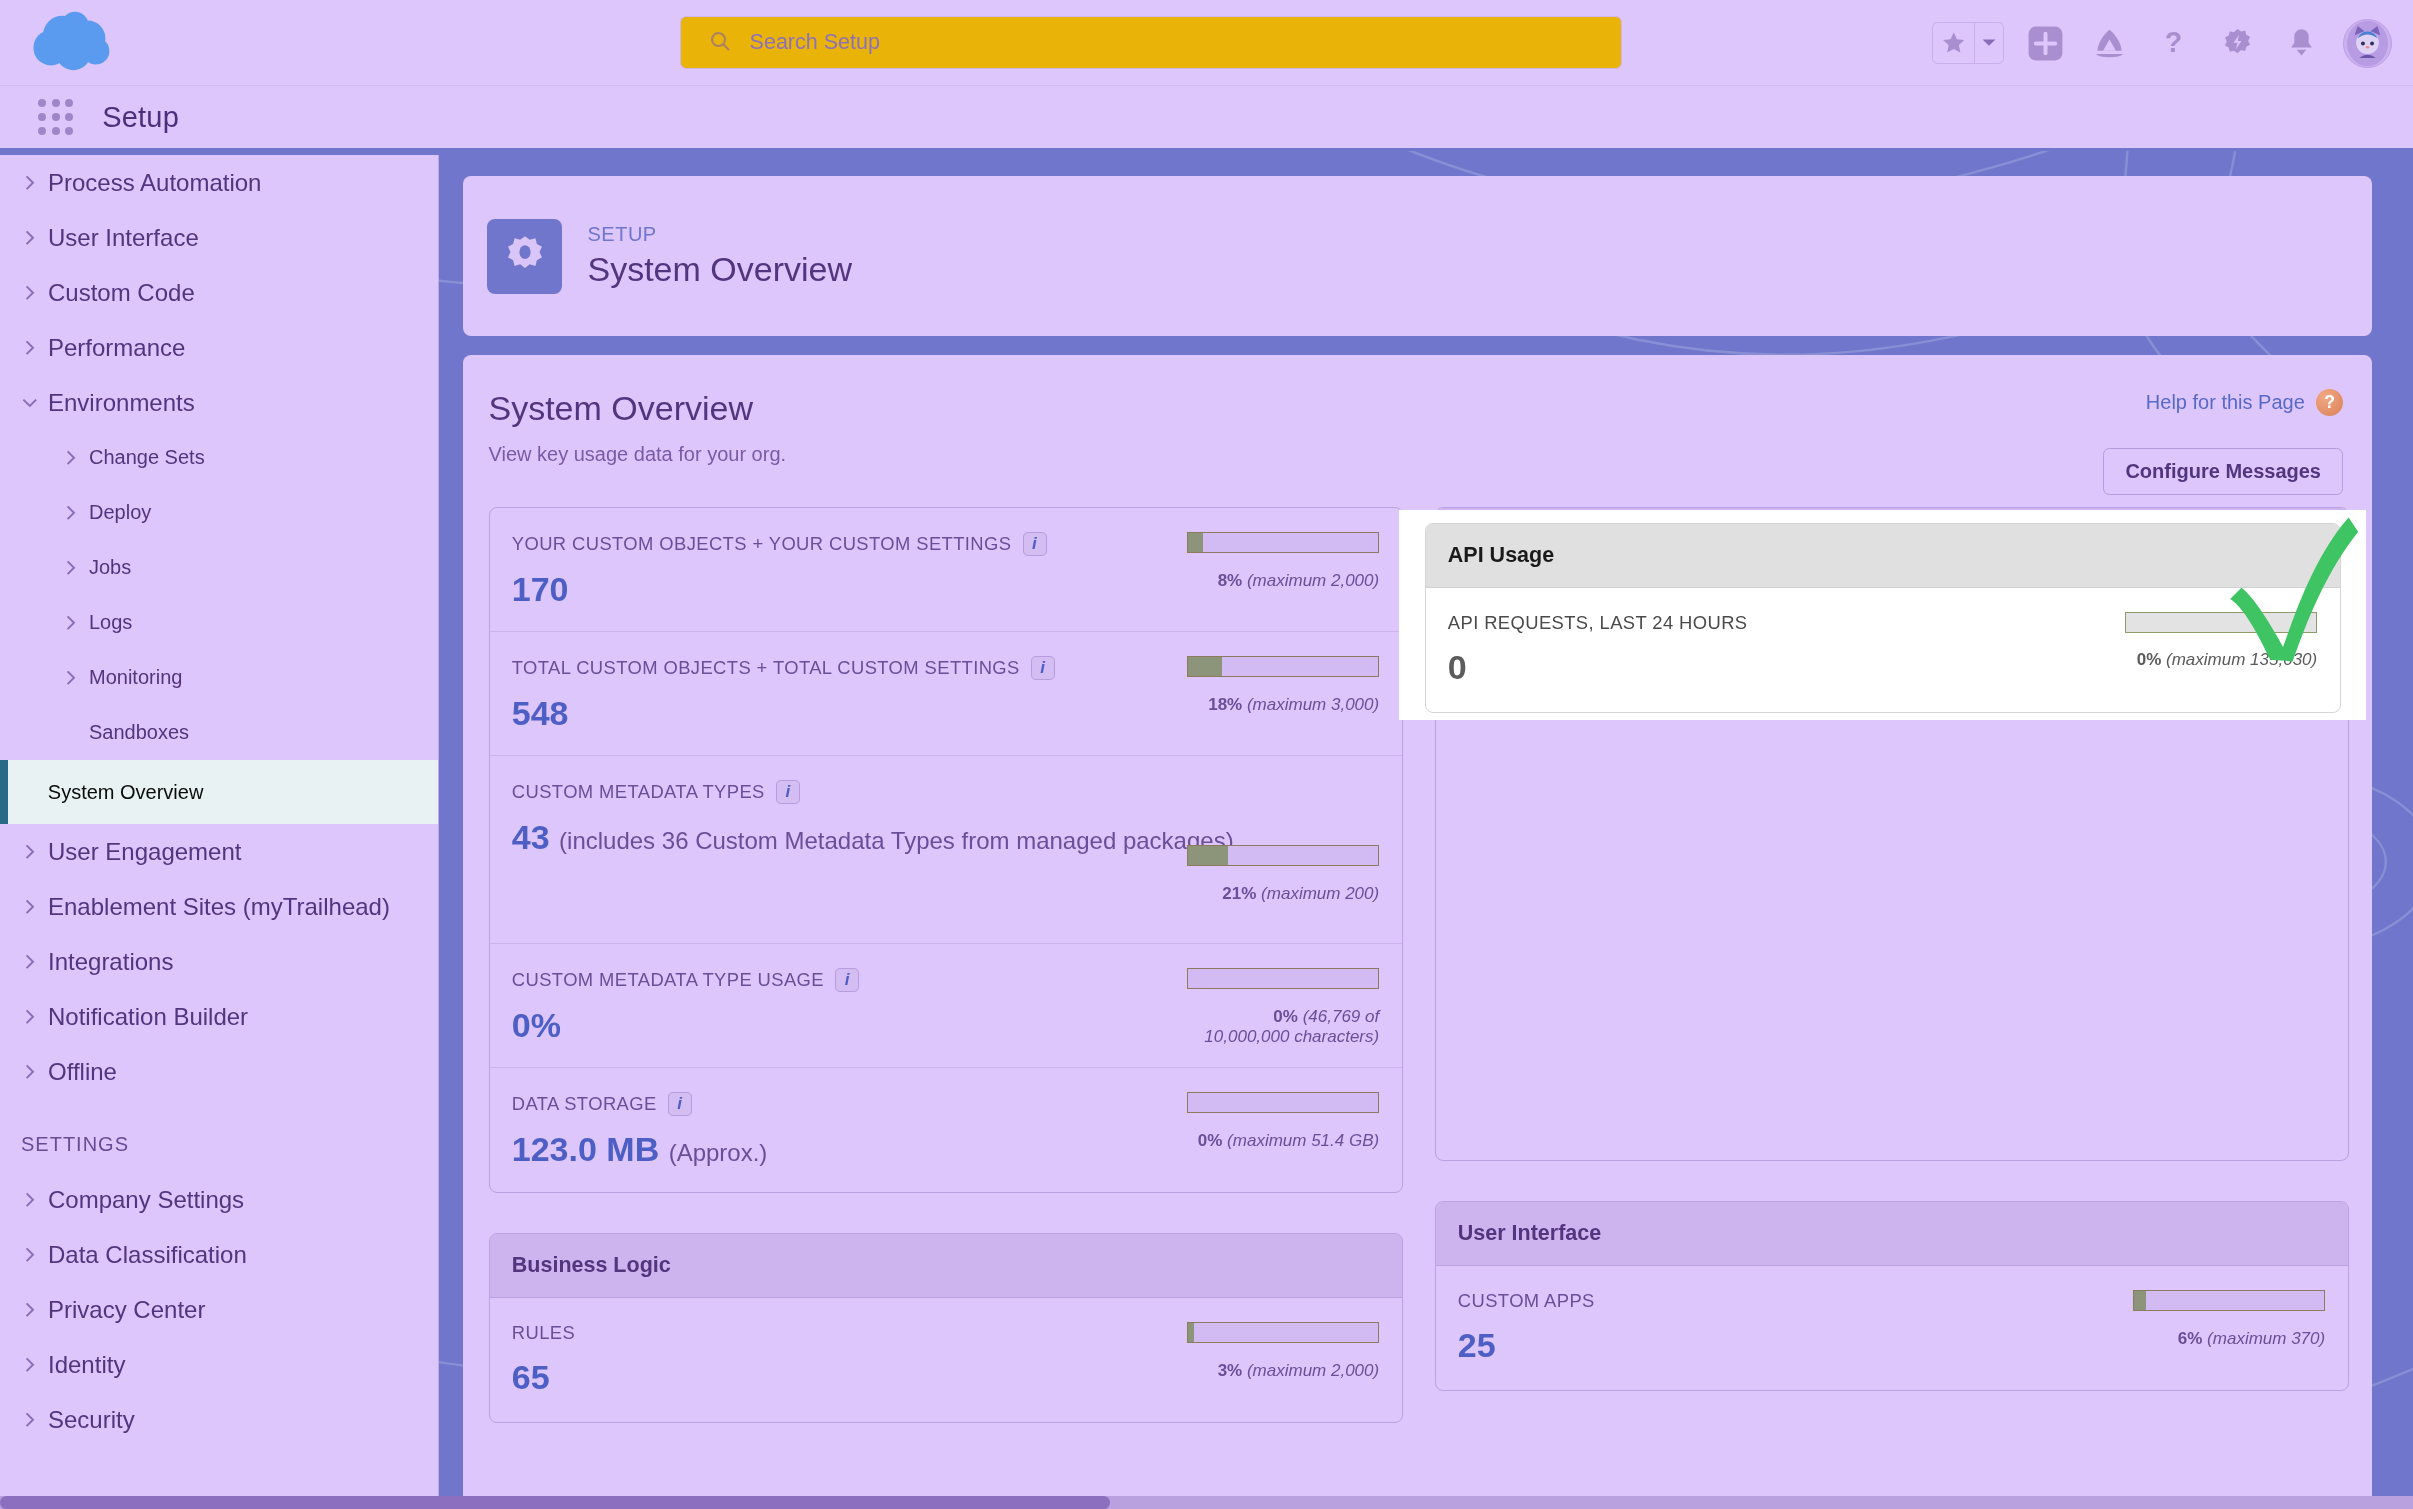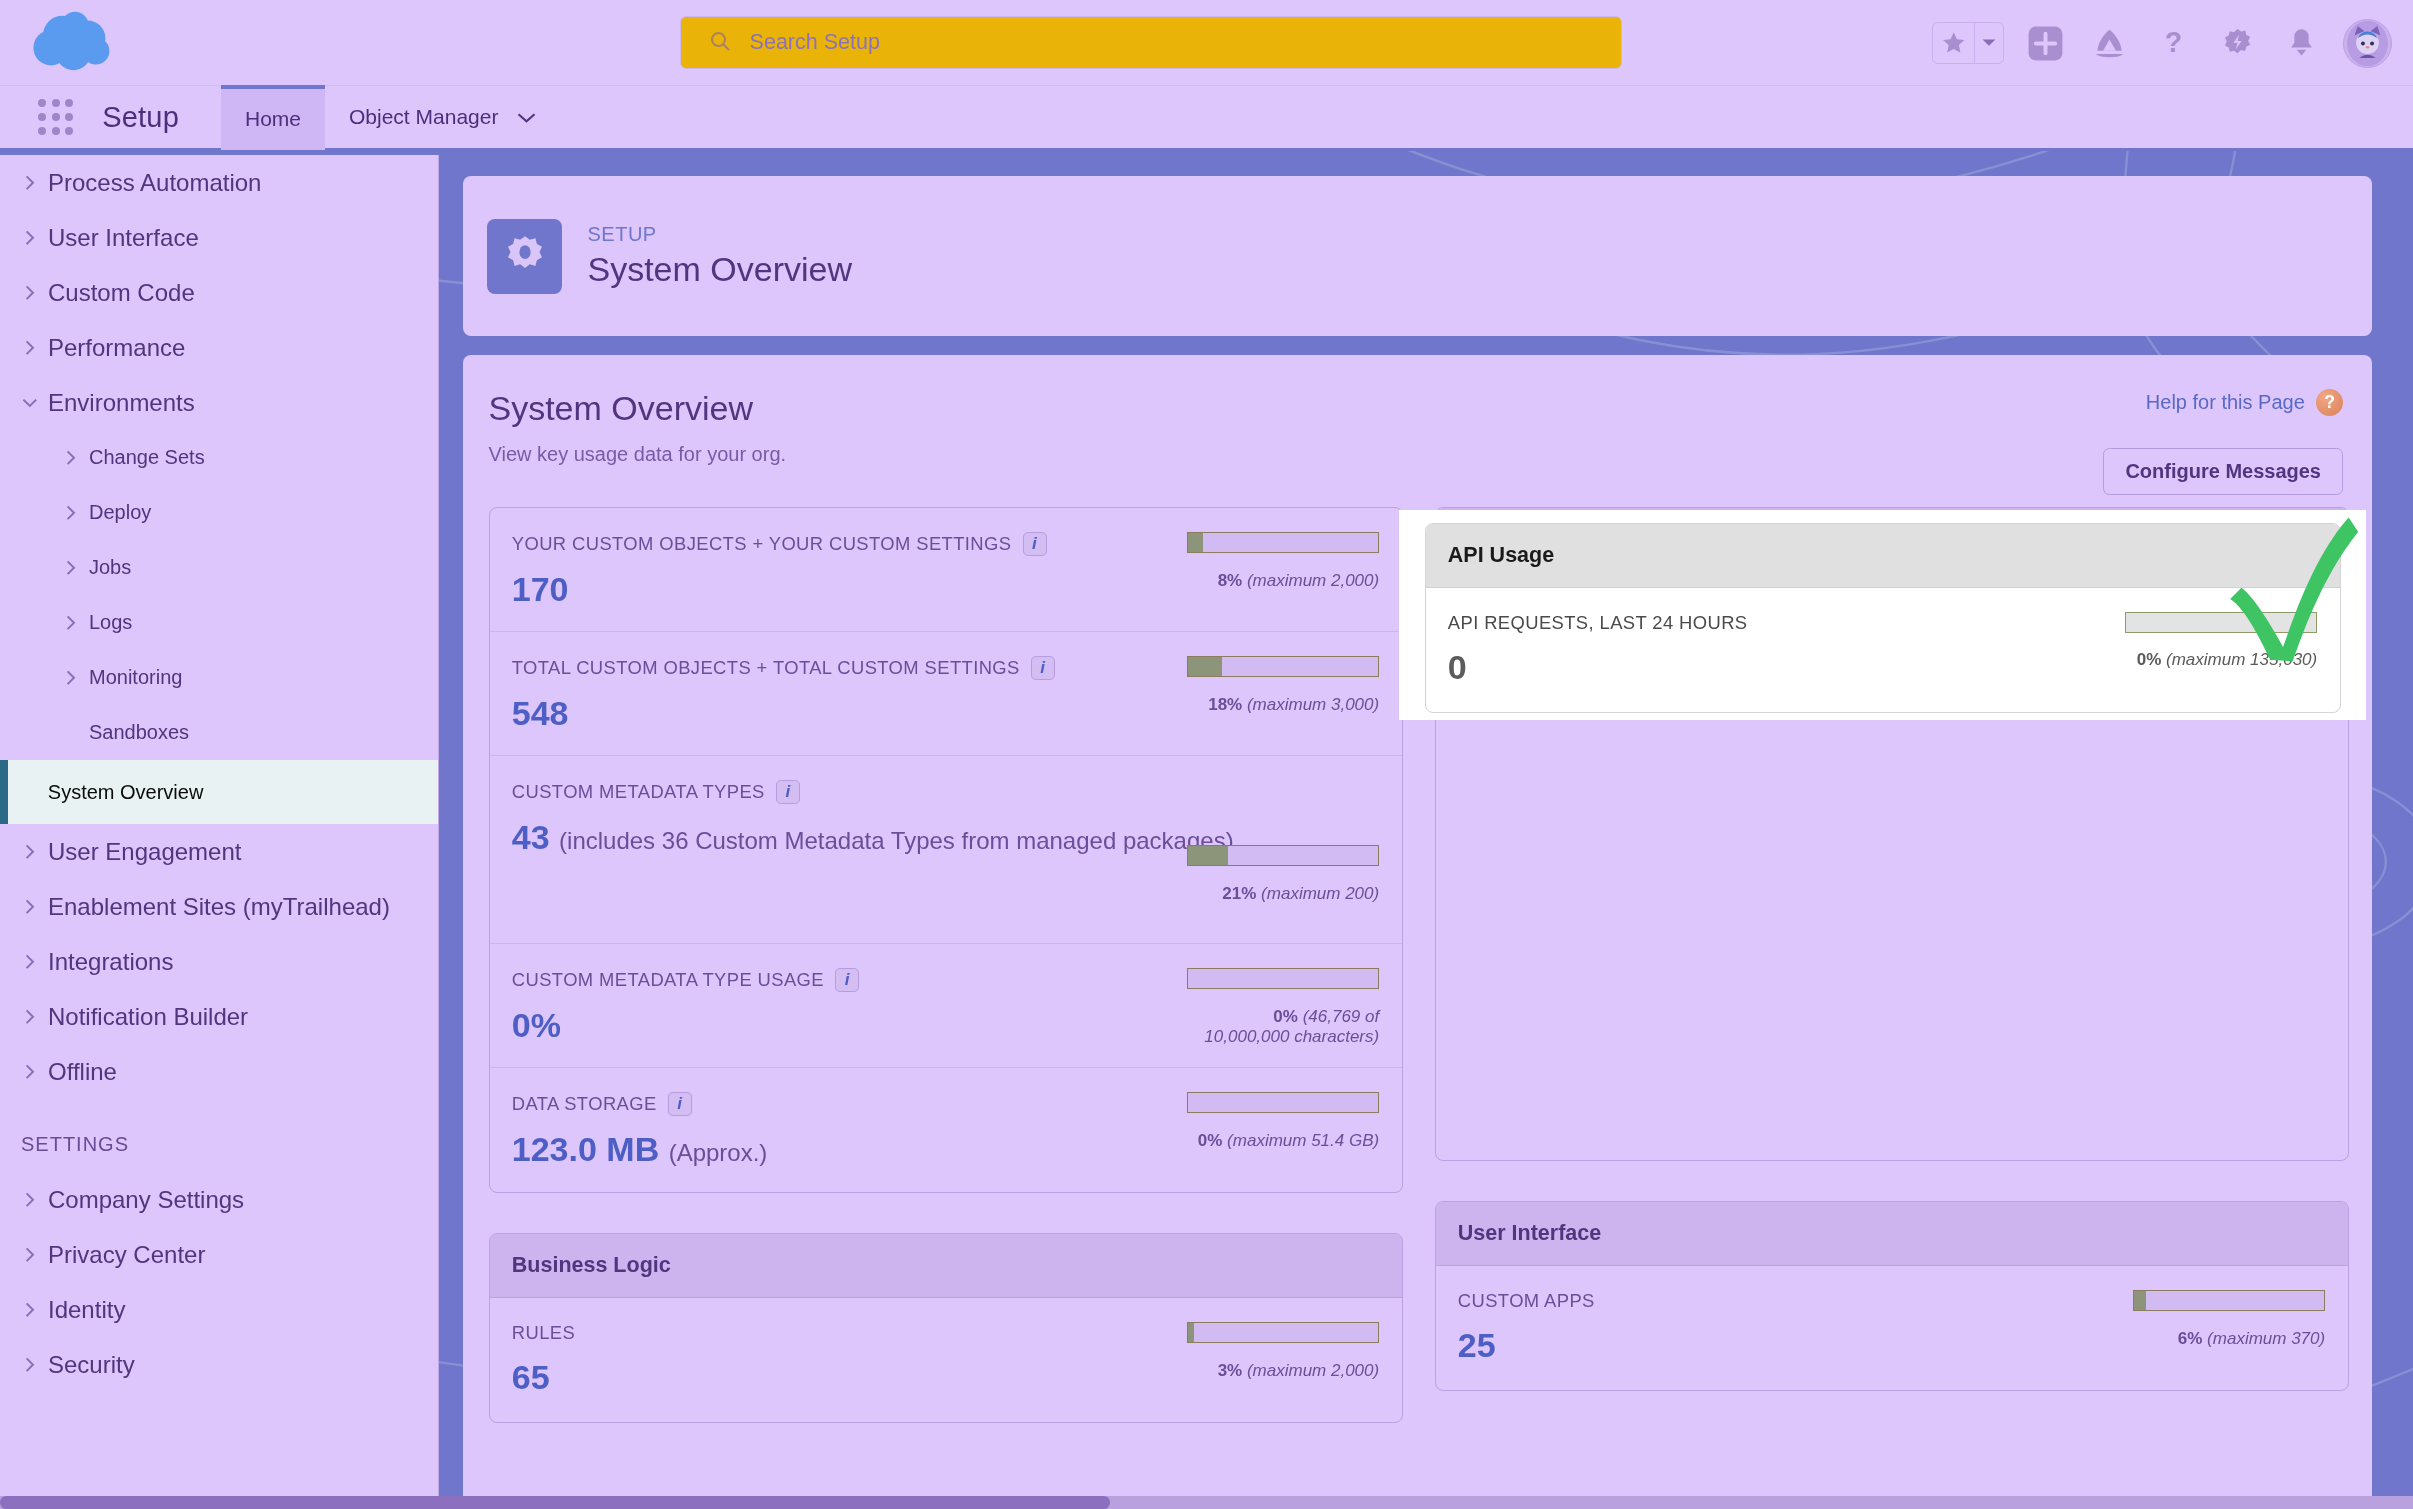--- a/index.html
+++ b/index.html
@@ -327,33 +327,20 @@
         <i></i>
         <i></i>
         <i></i>
         <i></i>
         <i></i>
         <i></i>
         <i></i>
         <i></i>
     </span>
     <span class="setup-word">Setup</span>
-    <div class="nav-tabs">
-      <div class="nav-tab active">
-        <span>Home</span>
-      </div>
-      <div class="nav-tab">
-        <span>Object Manager</span>
-        <span class="caret">
-          <svg width="21" height="12.8" viewBox="0 0 26 16" fill="none" stroke="#53347f" stroke-width="2.6">
-            <path d="M3 4l10 9 10-9"></path>
-          </svg>
-        </span>
-      </div>
-    </div>
   </div>
 
   <div class="sidebar">
     <div id="sidebar-list">
         <div class="nav-item">
           <span class="chev">
             <svg width="17.6" height="17.6" viewBox="0 0 22 22" fill="none" stroke="#8a6db8" stroke-width="2.4">
               <path d="M7 3l8 8-8 8"></path>
             </svg>
           </span>
@@ -488,20 +475,28 @@
           <span class="lbl">Offline</span>
         </div>
         <div class="section-head">SETTINGS</div>
         <div class="nav-item">
           <span class="chev">
             <svg width="17.6" height="17.6" viewBox="0 0 22 22" fill="none" stroke="#8a6db8" stroke-width="2.4">
               <path d="M7 3l8 8-8 8"></path>
             </svg>
           </span>
           <span class="lbl">Company Settings</span>
+        </div>
+        <div class="nav-item">
+          <span class="chev">
+            <svg width="17.6" height="17.6" viewBox="0 0 22 22" fill="none" stroke="#8a6db8" stroke-width="2.4">
+              <path d="M7 3l8 8-8 8"></path>
+            </svg>
+          </span>
+          <span class="lbl">Data Classification</span>
         </div>
         <div class="nav-item">
           <span class="chev">
             <svg width="17.6" height="17.6" viewBox="0 0 22 22" fill="none" stroke="#8a6db8" stroke-width="2.4">
               <path d="M7 3l8 8-8 8"></path>
             </svg>
           </span>
           <span class="lbl">Privacy Center</span>
         </div>
         <div class="nav-item">

